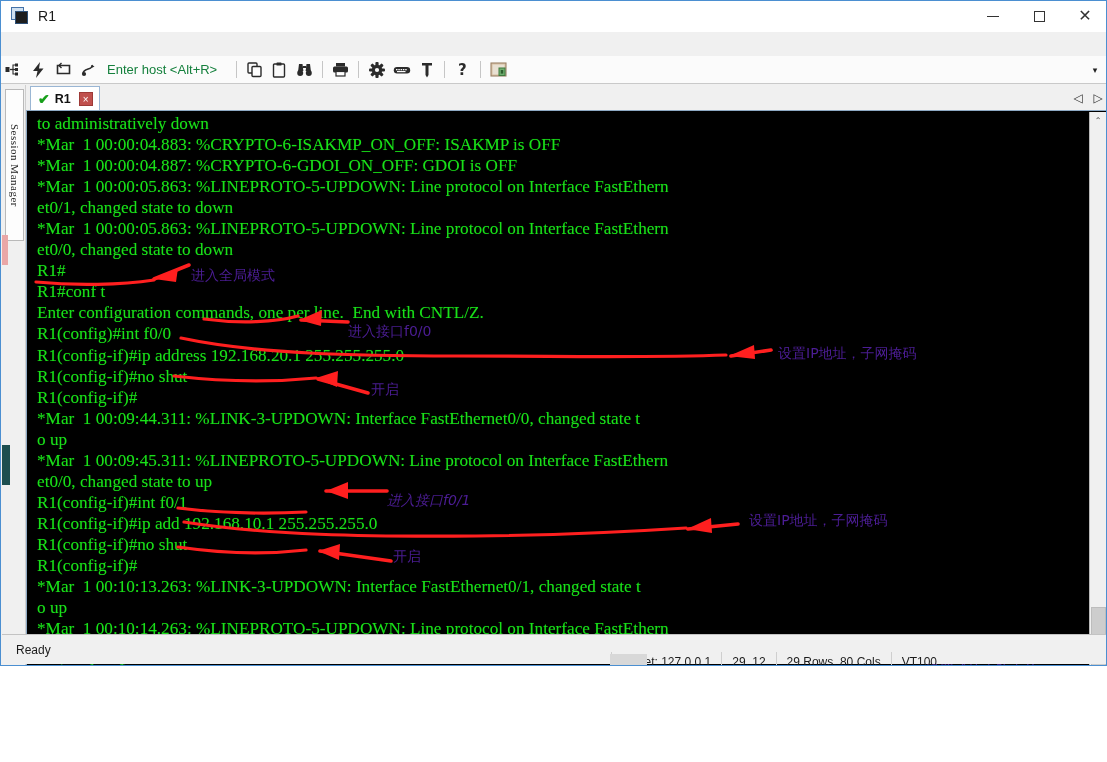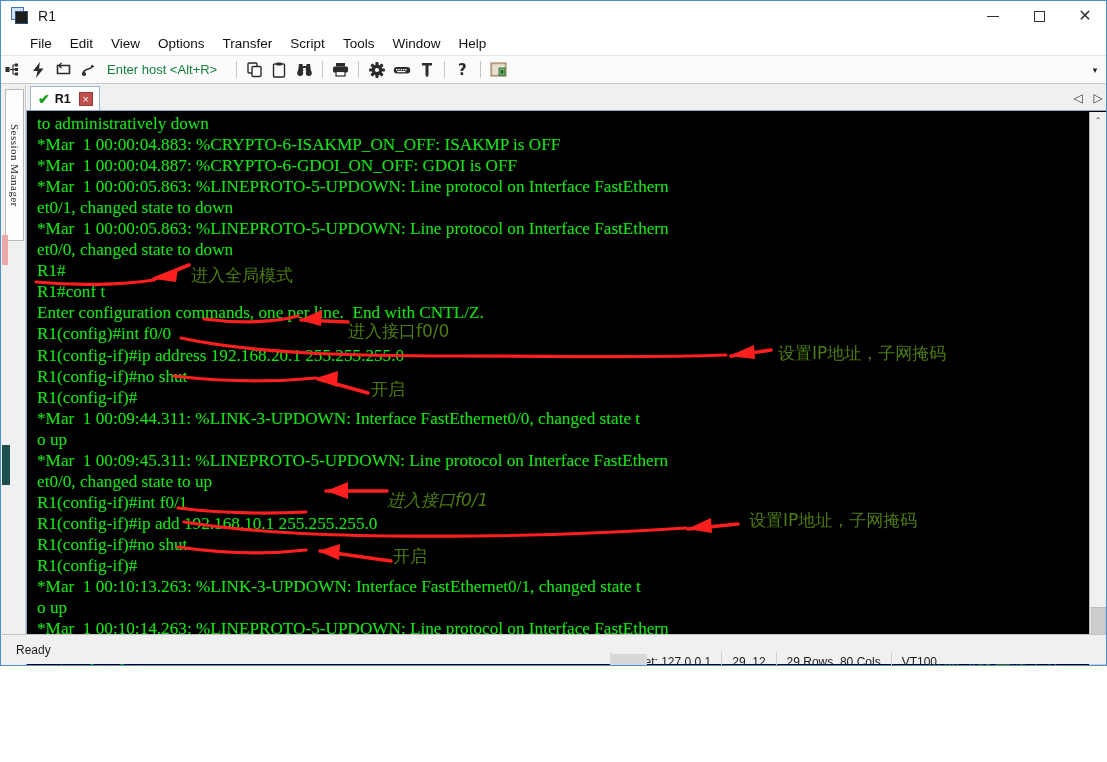--- a/index.html
+++ b/index.html
@@ -300,22 +300,22 @@
   
   .anno-svg {
     position: absolute;
     left: 25px; top: 109px;
     width: 1082px; height: 621px;
     pointer-events: none;
   }
   .anno-label {
     position: absolute;
     font-family: "DejaVu Sans", sans-serif;
-    font-size: 17px;
-    color: #4d7c0f;
+    font-size: 14px;
+    color: #4c1d95;
     white-space: pre;
     line-height: 19px;
     pointer-events: none;
   }
 
   
   .statusbar {
     position: absolute;
     left: 1px; bottom: 1px;
     width: 1105px; height: 30px;
@@ -396,31 +396,20 @@
         </div>
       <div class="win-btn">
           <i class="glyph-max"></i>
         </div>
       <div class="win-btn close">
           <span class="glyph-close">✕</span>
         </div>
     </div>
   </div>
 
-  <div class="menubar">
-    <div class="menu-item">File</div>
-    <div class="menu-item">Edit</div>
-    <div class="menu-item">View</div>
-    <div class="menu-item">Options</div>
-    <div class="menu-item">Transfer</div>
-    <div class="menu-item">Script</div>
-    <div class="menu-item">Tools</div>
-    <div class="menu-item">Window</div>
-    <div class="menu-item">Help</div>
-  </div>
 
   <div class="toolbar">
 
     <div class="tb-ico">
       <svg width="17" height="15" viewBox="0 0 17 15">
           <rect x="0.5" y="5" width="4" height="5" fill="#2b2b2b"></rect>
           <path d="M5 7.5 H10" stroke="#2b2b2b" stroke-width="1.3"></path>
           <rect x="10" y="1.5" width="3" height="3" fill="#2b2b2b"></rect>
           <rect x="10" y="6" width="3" height="3" fill="#2b2b2b"></rect>
           <rect x="10" y="10.5" width="3" height="3" fill="#2b2b2b"></rect>

